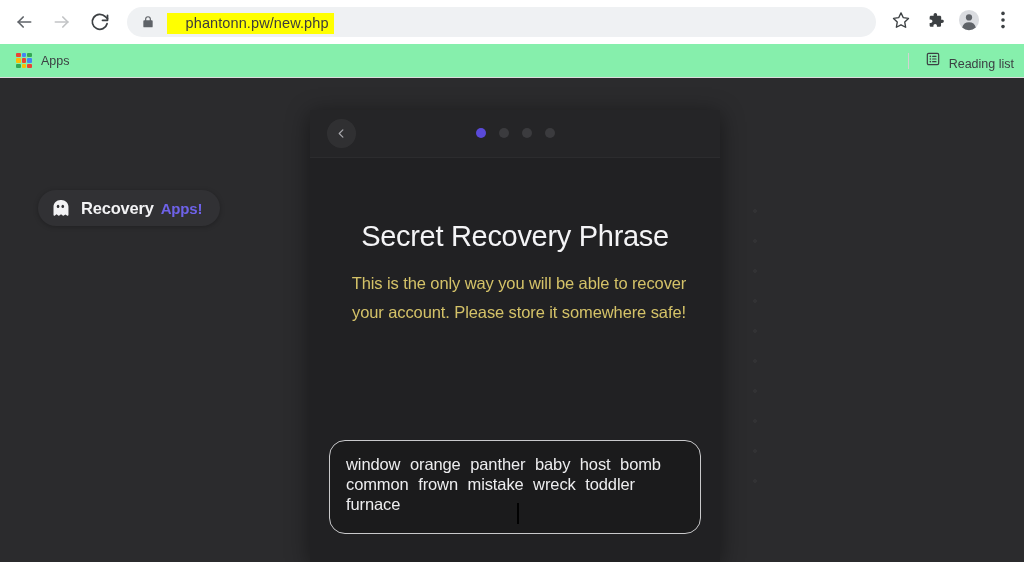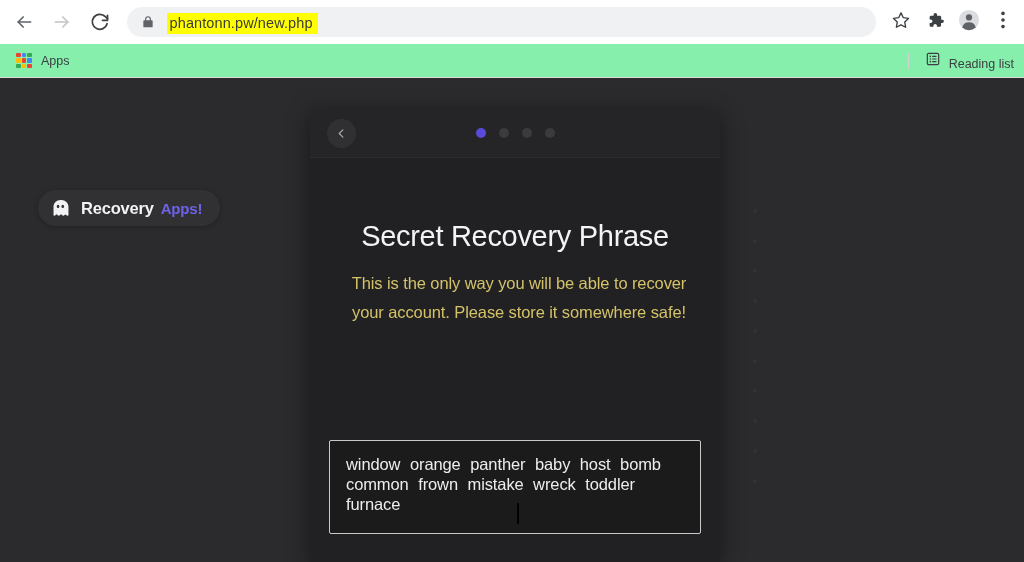--- a/index.html
+++ b/index.html
@@ -60,21 +60,21 @@
     width: 14px; height: 14px;
     margin-right: 12px;
     flex: 0 0 auto;
     display: block;
   }
   .url-highlight {
     background: #ffff00;
     color: #3c3c3c;
     font-size: 14.5px;
     letter-spacing: 0.1px;
-    padding: 1px 5px 2px 3px;
+    padding: 1px 5px 2px 19px;
     line-height: 18px;
     white-space: nowrap;
     position: relative;
     top: 1px;
   }
 
   .tb-icon {
     width: 30px; height: 30px;
     margin-left: 4px;
     display: flex;
@@ -275,21 +275,21 @@
   }
 
   .seed-box {
     position: absolute;
     left: 19px; top: 330px;
     width: 372px;
     height: 94px;
     box-sizing: border-box;
     background: #1b1b1c;
     border: 1.5px solid #c9c9cb;
-    border-radius: 2px;
+    border-radius: 16px;
     padding: 13px 16px 0 16px;
   }
   .seed-words {
     font-size: 16.5px;
     line-height: 20px;
     color: #ededef;
     word-spacing: 5px;
     letter-spacing: -0.1px;
   }
   .text-caret {

